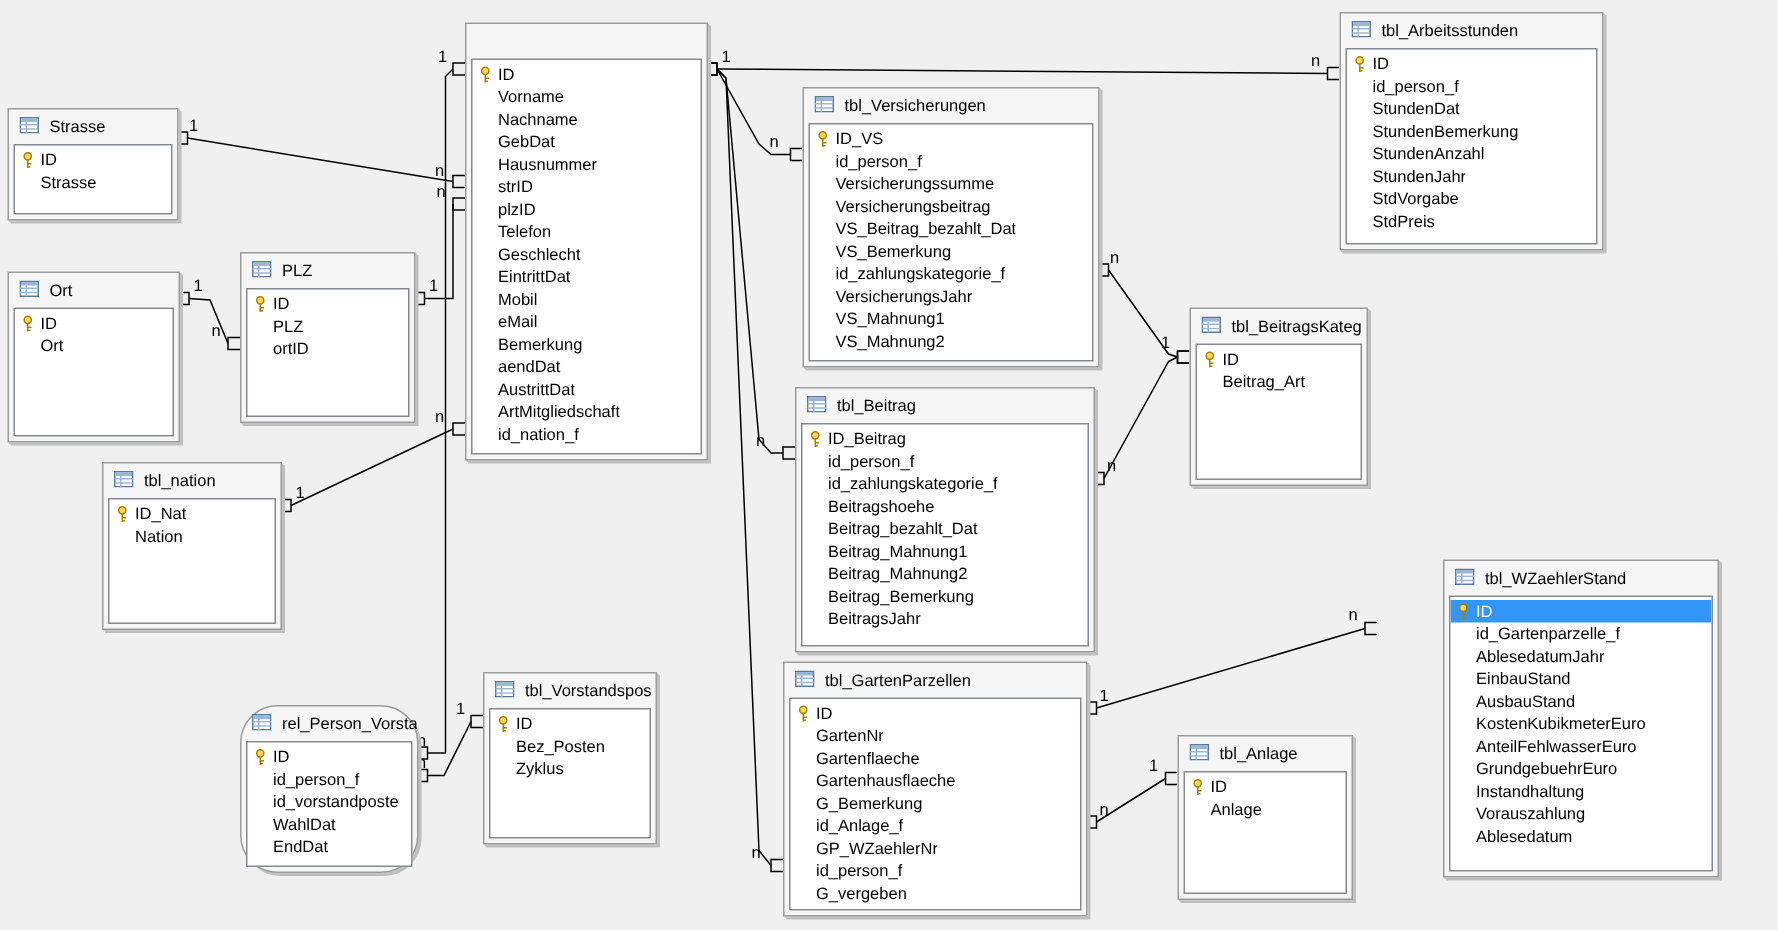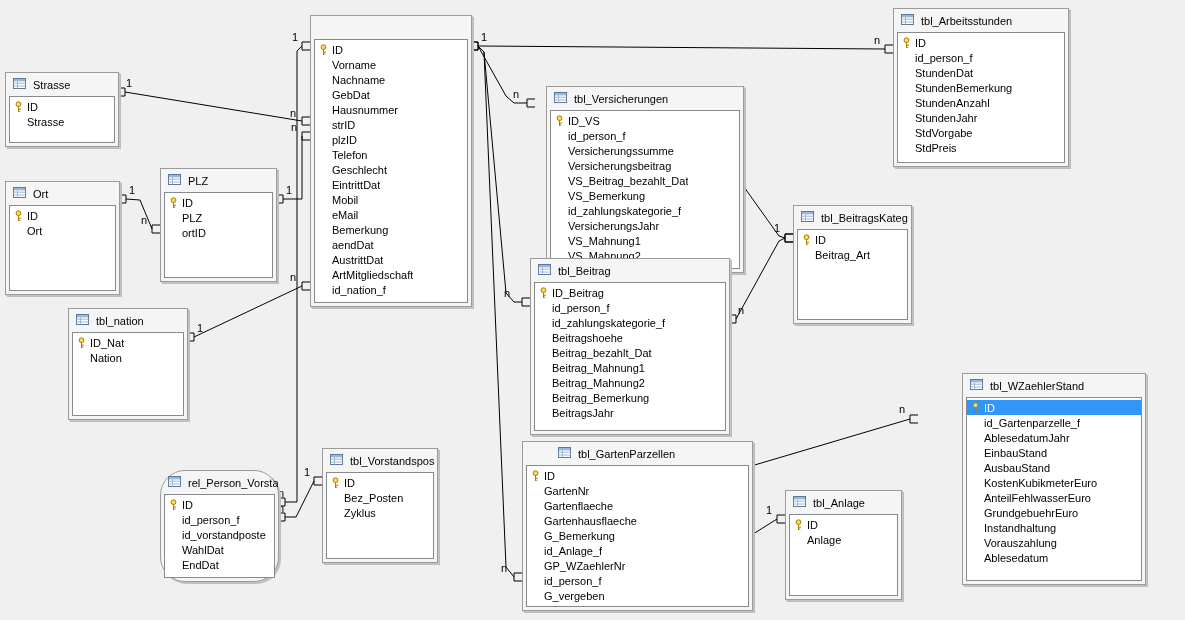--- a/index.html
+++ b/index.html
@@ -354,21 +354,21 @@
         <div class="fld">
           <span class="keycell"></span>
           <span class="flabel">ArtMitgliedschaft</span>
         </div>
         <div class="fld">
           <span class="keycell"></span>
           <span class="flabel">id_nation_f</span>
         </div>
       </div>
     </div>
-    <div class="tbl" style="left: 546px; top: 58px; width: 196px; height: 185px; margin-top: 28px;">
+    <div class="tbl" style="left: 535px; top: 58px; width: 196px; height: 185px;">
       <div class="tbl-header">
         <span><svg width="13" height="11" viewBox="0 0 13 11" aria-hidden="true">
             <rect x="0.5" y="0.5" width="12" height="10" fill="#ffffff" stroke="#5c7999"></rect>
             <rect x="1" y="1" width="11" height="2.4" fill="#9cb6d5"></rect>
             <line x1="0.5" y1="5.2" x2="12.5" y2="5.2" stroke="#9cb6d5"></line>
             <line x1="0.5" y1="8" x2="12.5" y2="8" stroke="#9cb6d5"></line>
             <line x1="4.5" y1="3.4" x2="4.5" y2="10.5" stroke="#9cb6d5"></line>
           </svg></span>
         <span>tbl_Versicherungen</span>
       </div>
@@ -468,21 +468,21 @@
         <div class="fld">
           <span class="keycell"></span>
           <span class="flabel">Beitrag_Bemerkung</span>
         </div>
         <div class="fld">
           <span class="keycell"></span>
           <span class="flabel">BeitragsJahr</span>
         </div>
       </div>
     </div>
-    <div class="tbl" style="left: 522px; top: 441px; width: 201px; height: 168px; padding-left: 28px;">
+    <div class="tbl" style="left: 522px; top: 441px; width: 201px; height: 168px;">
       <div class="tbl-header">
         <span><svg width="13" height="11" viewBox="0 0 13 11" aria-hidden="true">
             <rect x="0.5" y="0.5" width="12" height="10" fill="#ffffff" stroke="#5c7999"></rect>
             <rect x="1" y="1" width="11" height="2.4" fill="#9cb6d5"></rect>
             <line x1="0.5" y1="5.2" x2="12.5" y2="5.2" stroke="#9cb6d5"></line>
             <line x1="0.5" y1="8" x2="12.5" y2="8" stroke="#9cb6d5"></line>
             <line x1="4.5" y1="3.4" x2="4.5" y2="10.5" stroke="#9cb6d5"></line>
           </svg></span>
         <span>tbl_GartenParzellen</span>
       </div>

